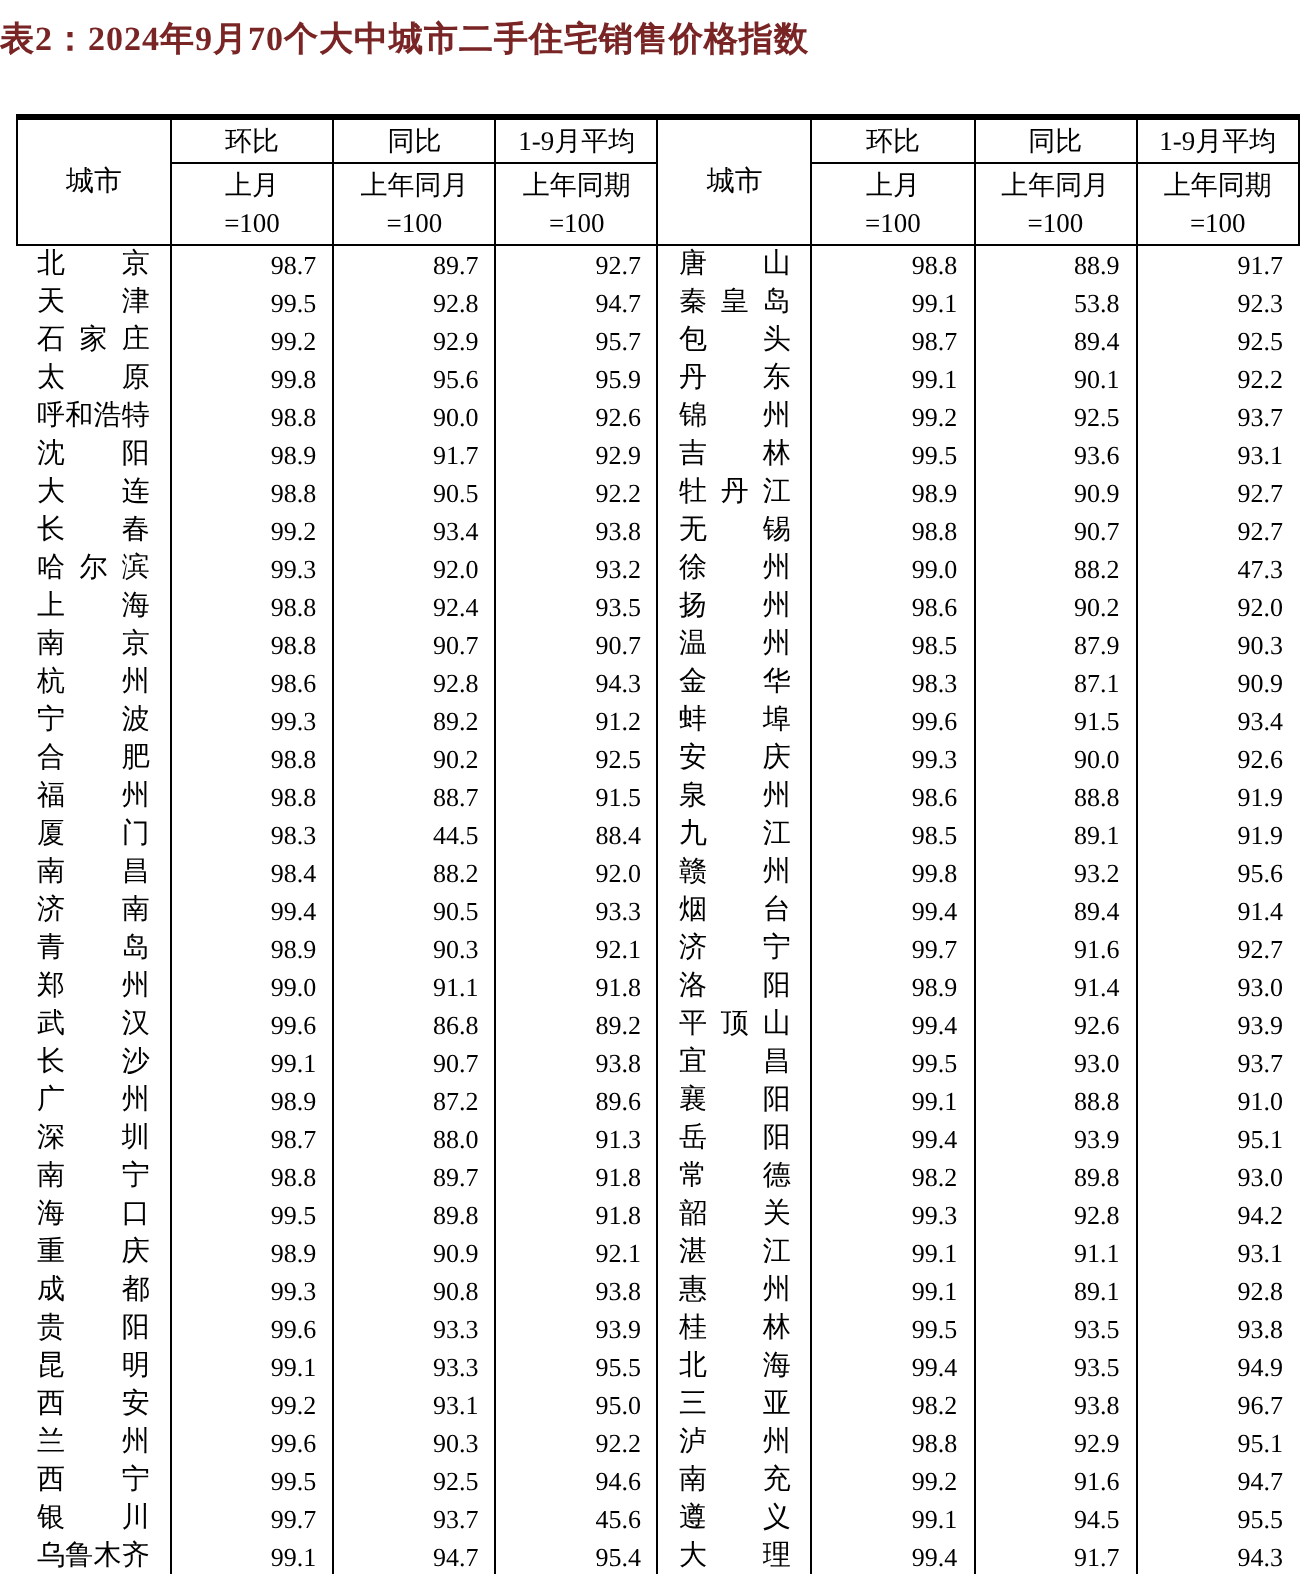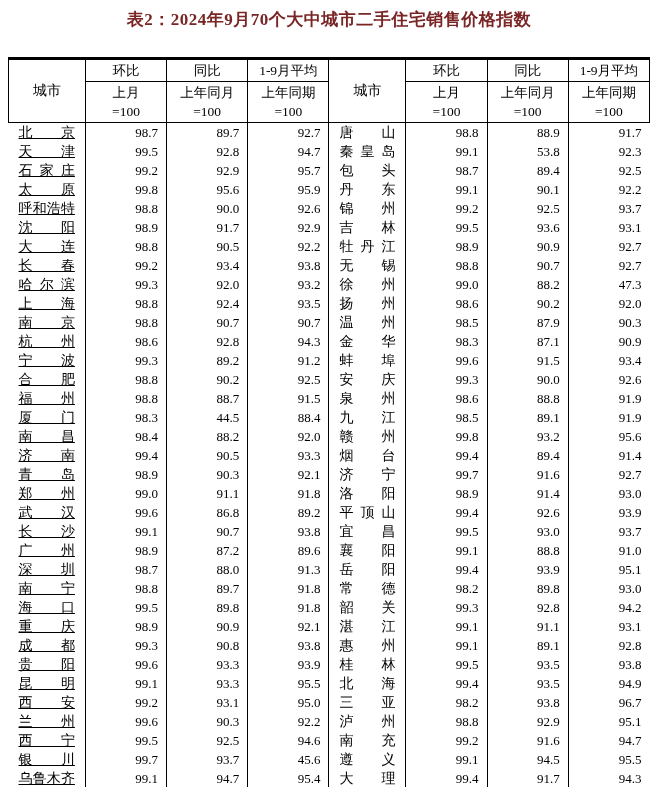--- a/index.html
+++ b/index.html
@@ -8,21 +8,21 @@
     width: 658px;
     height: 787px;
     background: #ffffff;
     overflow: hidden;
     font-family: "Liberation Serif", "DejaVu Serif", serif;
     color: #000000;
   }
   .page { width: 658px; height: 787px; position: relative; }
   .title {
     margin: 8px 0 0 0;
-    text-align: center;
+    text-align: left;
     font-size: 17px;
     font-weight: bold;
     color: #7A2525;
     letter-spacing: 0.5px;
     font-family: "Liberation Serif", "DejaVu Serif", serif;
   }
   table.price-table {
     border-collapse: collapse;
     table-layout: fixed;
     width: 642px;
@@ -46,21 +46,21 @@
   th.sub-h   { height: 40px; margin-left: 28px; }
   .subline { line-height: 19px; font-size: 13.5px; text-align: center; }
   tbody td {
     border-left: 1px solid #000;
     height: 19px;
     line-height: 19px;
     padding: 0;
     font-size: 13px;
     vertical-align: middle;
   }
-  tbody td:first-child { border-left: none; text-decoration: underline; }
+  tbody td:first-child { border-left: none; }
   td.num {
     text-align: right;
     padding-right: 8px;
   }
   td.city {
     font-size: 14px;
     padding: 0 10px;
     text-align: justify;
     text-align-last: justify;
     text-justify: inter-character;

